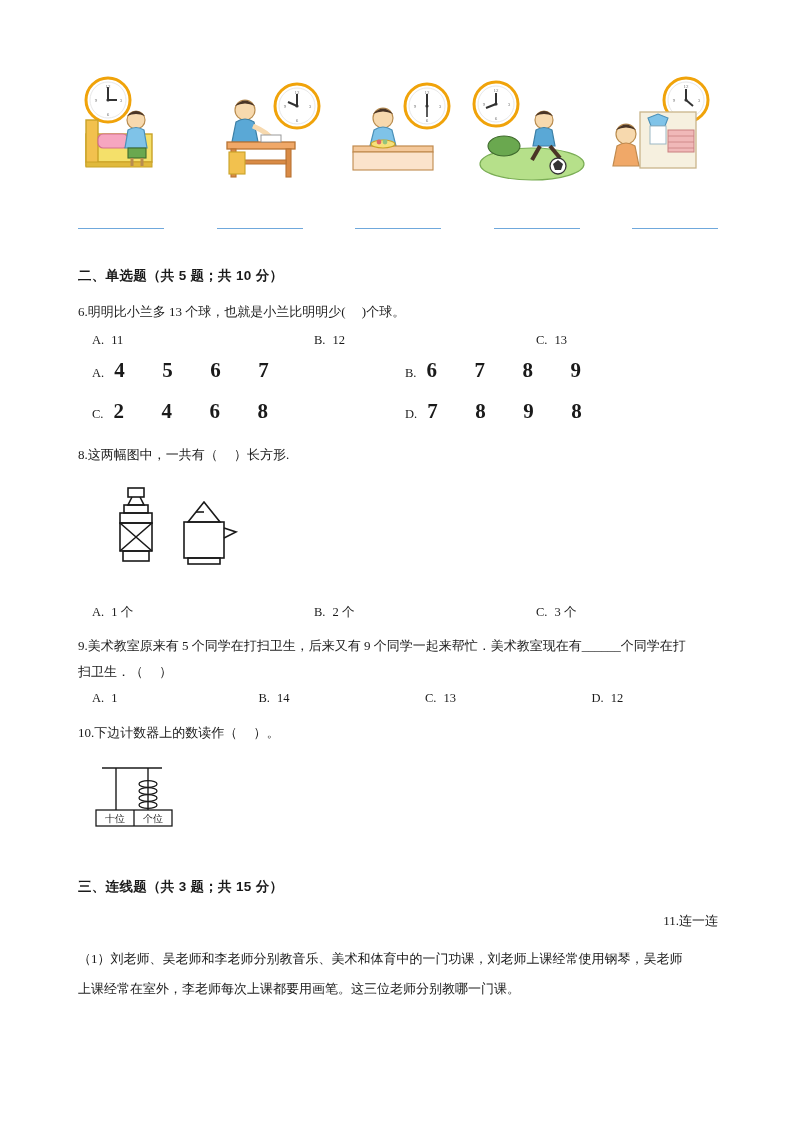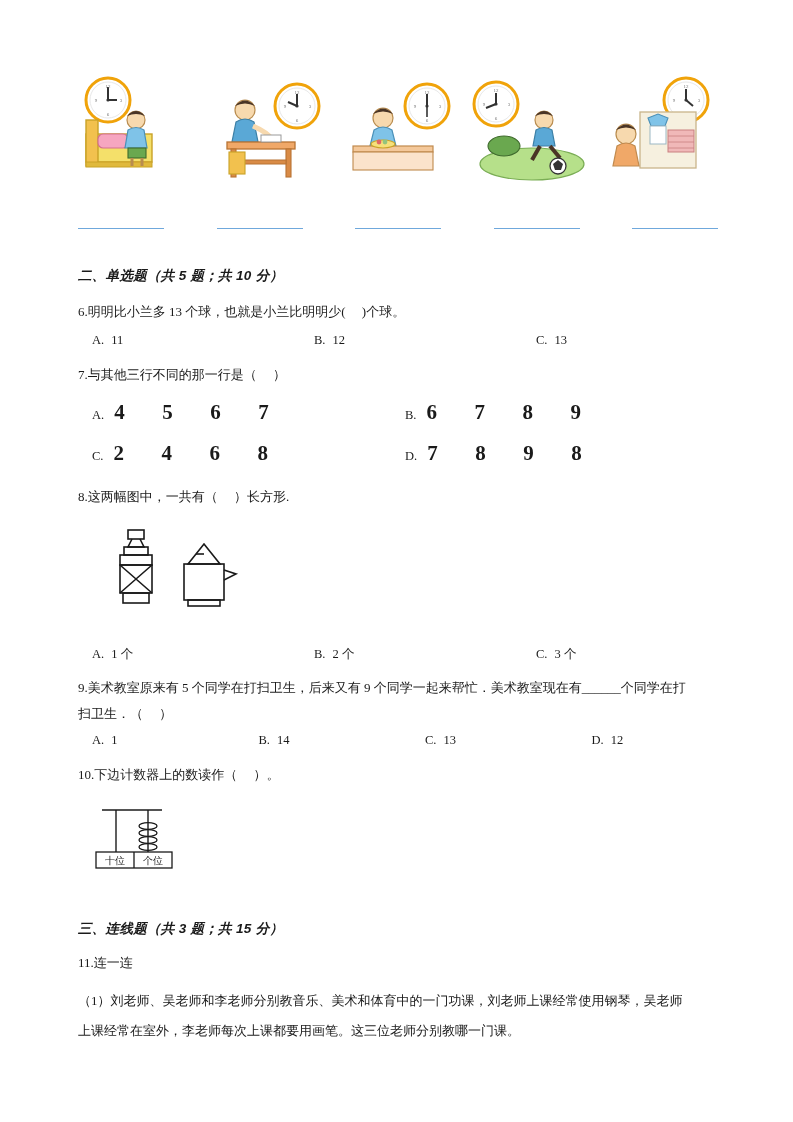--- a/index.html
+++ b/index.html
@@ -54,21 +54,20 @@
   }
 
   
   .section-head {
     font-family: "Liberation Sans", sans-serif;
     font-weight: bold;
     font-size: 13.5px;
     margin-top: 38px;
     margin-bottom: 4px;
     letter-spacing: 0.3px;
-    font-style: italic;
   }
 
   .q {
     font-size: 13px;
     line-height: 30px;
     margin-top: 12px;
   }
   .q.tight { line-height: 26px; }
 
   .opts {
@@ -117,20 +116,21 @@
   }
 
   .counter-block {
     margin: 10px 0 4px 10px;
   }
 
   .sub-line {
     font-size: 13px;
     line-height: 30px;
     margin-top: 10px;
+    text-align: right;
   }
   .para {
     font-size: 13px;
     line-height: 30px;
     margin-top: 8px;
   }
 </style>
 </head>
 <body>
 
@@ -299,21 +299,20 @@
       <div>
         <span class="opt-label">B.</span>
         <span>12</span>
       </div>
       <div>
         <span class="opt-label">C.</span>
         <span>13</span>
       </div>
     </div>
 
-    <div class="q">7.与其他三行不同的那一行是（　 ）</div>
     <div class="numrow-wrap">
       <div class="numrow">
         <div class="numgroup">
           <span class="tag">A.</span>
           <span class="bignum">4</span>
           <span class="bignum">5</span>
           <span class="bignum">6</span>
           <span class="bignum">7</span>
         </div>
         <div class="numgroup">

